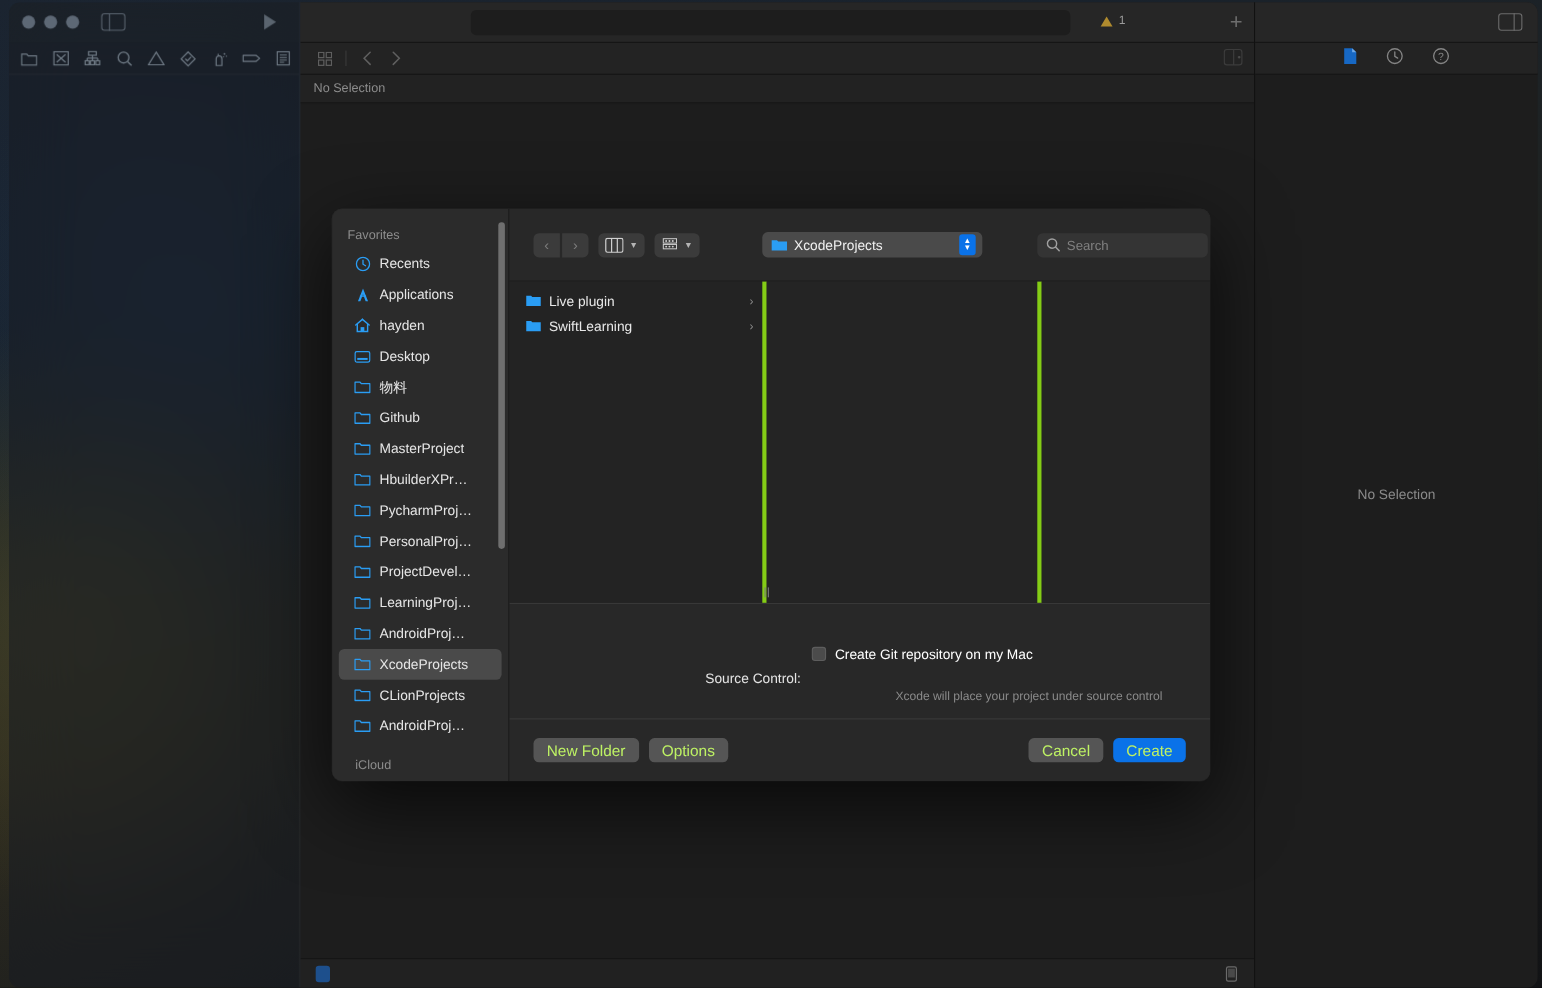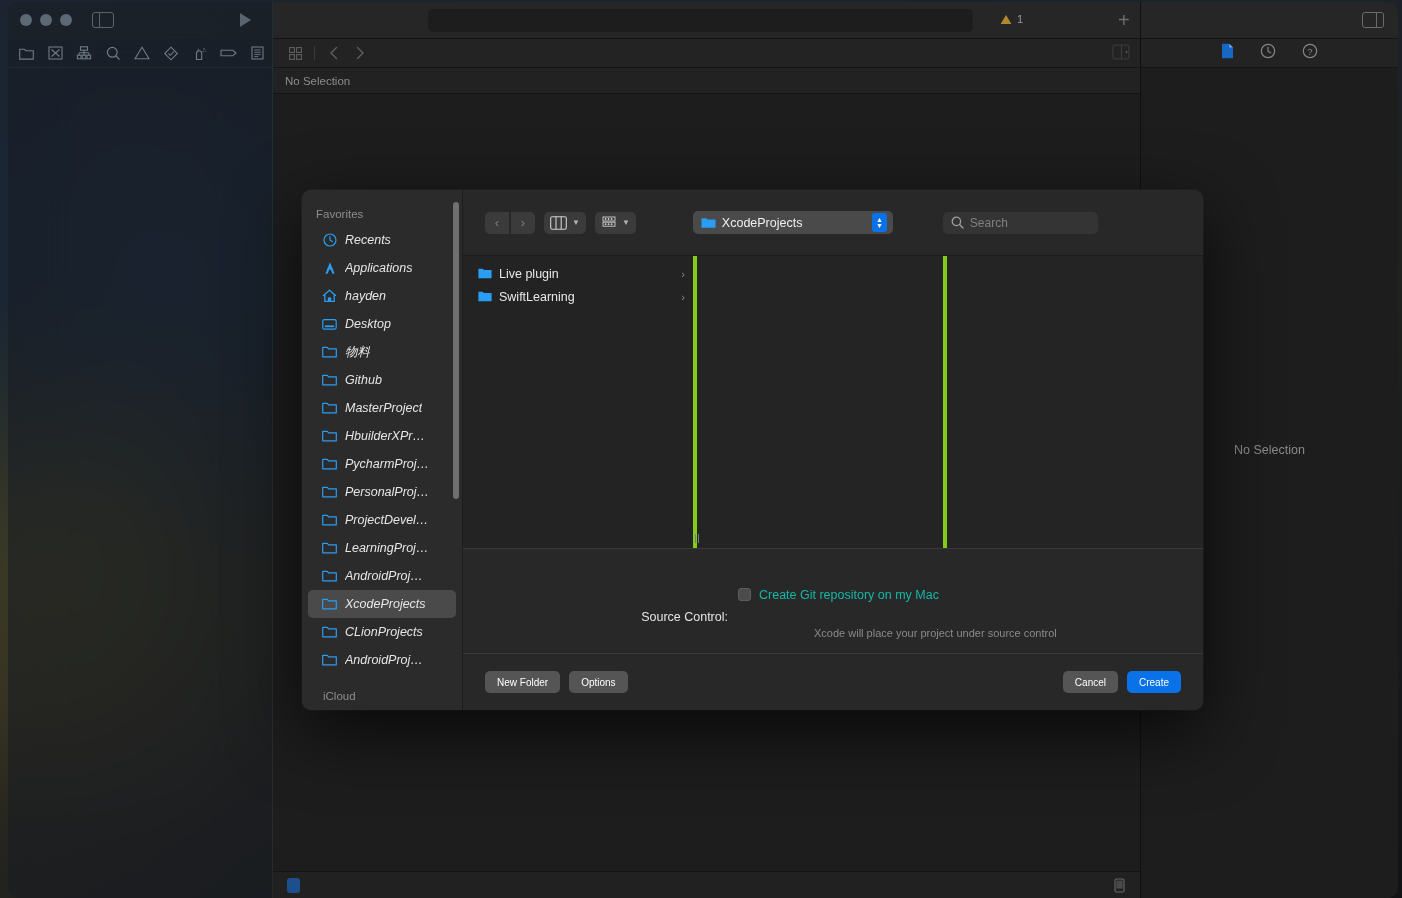--- a/index.html
+++ b/index.html
@@ -147,21 +147,21 @@
   }
   .insp-empty {
     position:absolute; top:0; left:0; right:0; bottom:0;
     display:flex; align-items:center; justify-content:center;
     font-size:12.5px; color:#8a8a8a;
   }
 
   
   #save-sheet {
     position:absolute; left:302px; top:190px;
-    width:901px; height:520px;
+    width:798px; height:520px;
     background:#282828;
     border-radius:9px;
     box-shadow: 0 22px 70px rgba(0,0,0,0.70), 0 0 0 0.5px rgba(255,255,255,0.08);
     overflow:hidden;
     display:flex; flex-direction:column;
   }
   .sheet-main { display:flex; flex:1; min-height:0; }
 
   
   .fp-sidebar {
@@ -173,21 +173,21 @@
     font-size:11.5px; color:#8d8d8d; padding-left:14px;
     margin-bottom:6px; margin-top:2px;
   }
   .fp-item {
     height:28px; display:flex; align-items:center;
     padding-left:14px; gap:8px;
     font-size:12.5px; color:#e6e6e6;
     margin: 0 6px; border-radius:5px;
   }
   .fp-item.selected { background:#4a4a4a; }
-  .fp-item .lbl { white-space:nowrap; overflow:hidden;font-style:italic; }
+  .fp-item .lbl { white-space:nowrap; overflow:hidden; }
   .fp-icon { width:15px; height:15px; flex:none; display:flex; align-items:center; justify-content:center; }
   .fp-scroll {
     position:absolute; right:3px; top:12px;
     width:6px; height:297px; border-radius:3px;
     background:#6f6f6f;
   }
   .icloud-label {
     position:absolute; bottom:8px; left:0; width:100%;
     font-size:11.5px; color:#8d8d8d; padding-left:21px;
   }
@@ -256,33 +256,33 @@
   }
   .sc-line { display:flex; align-items:center; }
   .sc-label {
     width:275px; text-align:right; padding-right:10px;
     font-size:12.5px; color:#e4e4e4;margin-top:45px;
   }
   .sc-check {
     width:13px; height:13px; border-radius:3px;
     background:#4b4b4b; border:0.5px solid #5d5d5d; flex:none;
   }
-  .sc-text { font-size:12.5px; color:#14b8a6; margin-left:8px; }
+  .sc-text { font-size:12.5px; color:#ffffff; margin-left:8px; }
   .sc-sub { font-size:11px; color:#8a8a8a; margin-left:351px; margin-top:3px; }
 
   
   .fp-buttons {
     height:57px; background:#282828;
     border-top:1px solid #3a3a3a;
     display:flex; align-items:center; padding:0 22px; gap:9px;
   }
   .btn {
     height:22px; border-radius:5px; padding:0 12px;
     display:flex; align-items:center; justify-content:center;
-    font-size:10px; color:#ffffff; background:#555555;
+    font-size:14px; color:#bef264; background:#555555;
     white-space:nowrap;
   }
   .btn.primary { background:#0a72e8; }
   .spacer { flex:1; }
 </style>
 </head>
 <body>
 
 <div id="desktop"></div>
 

